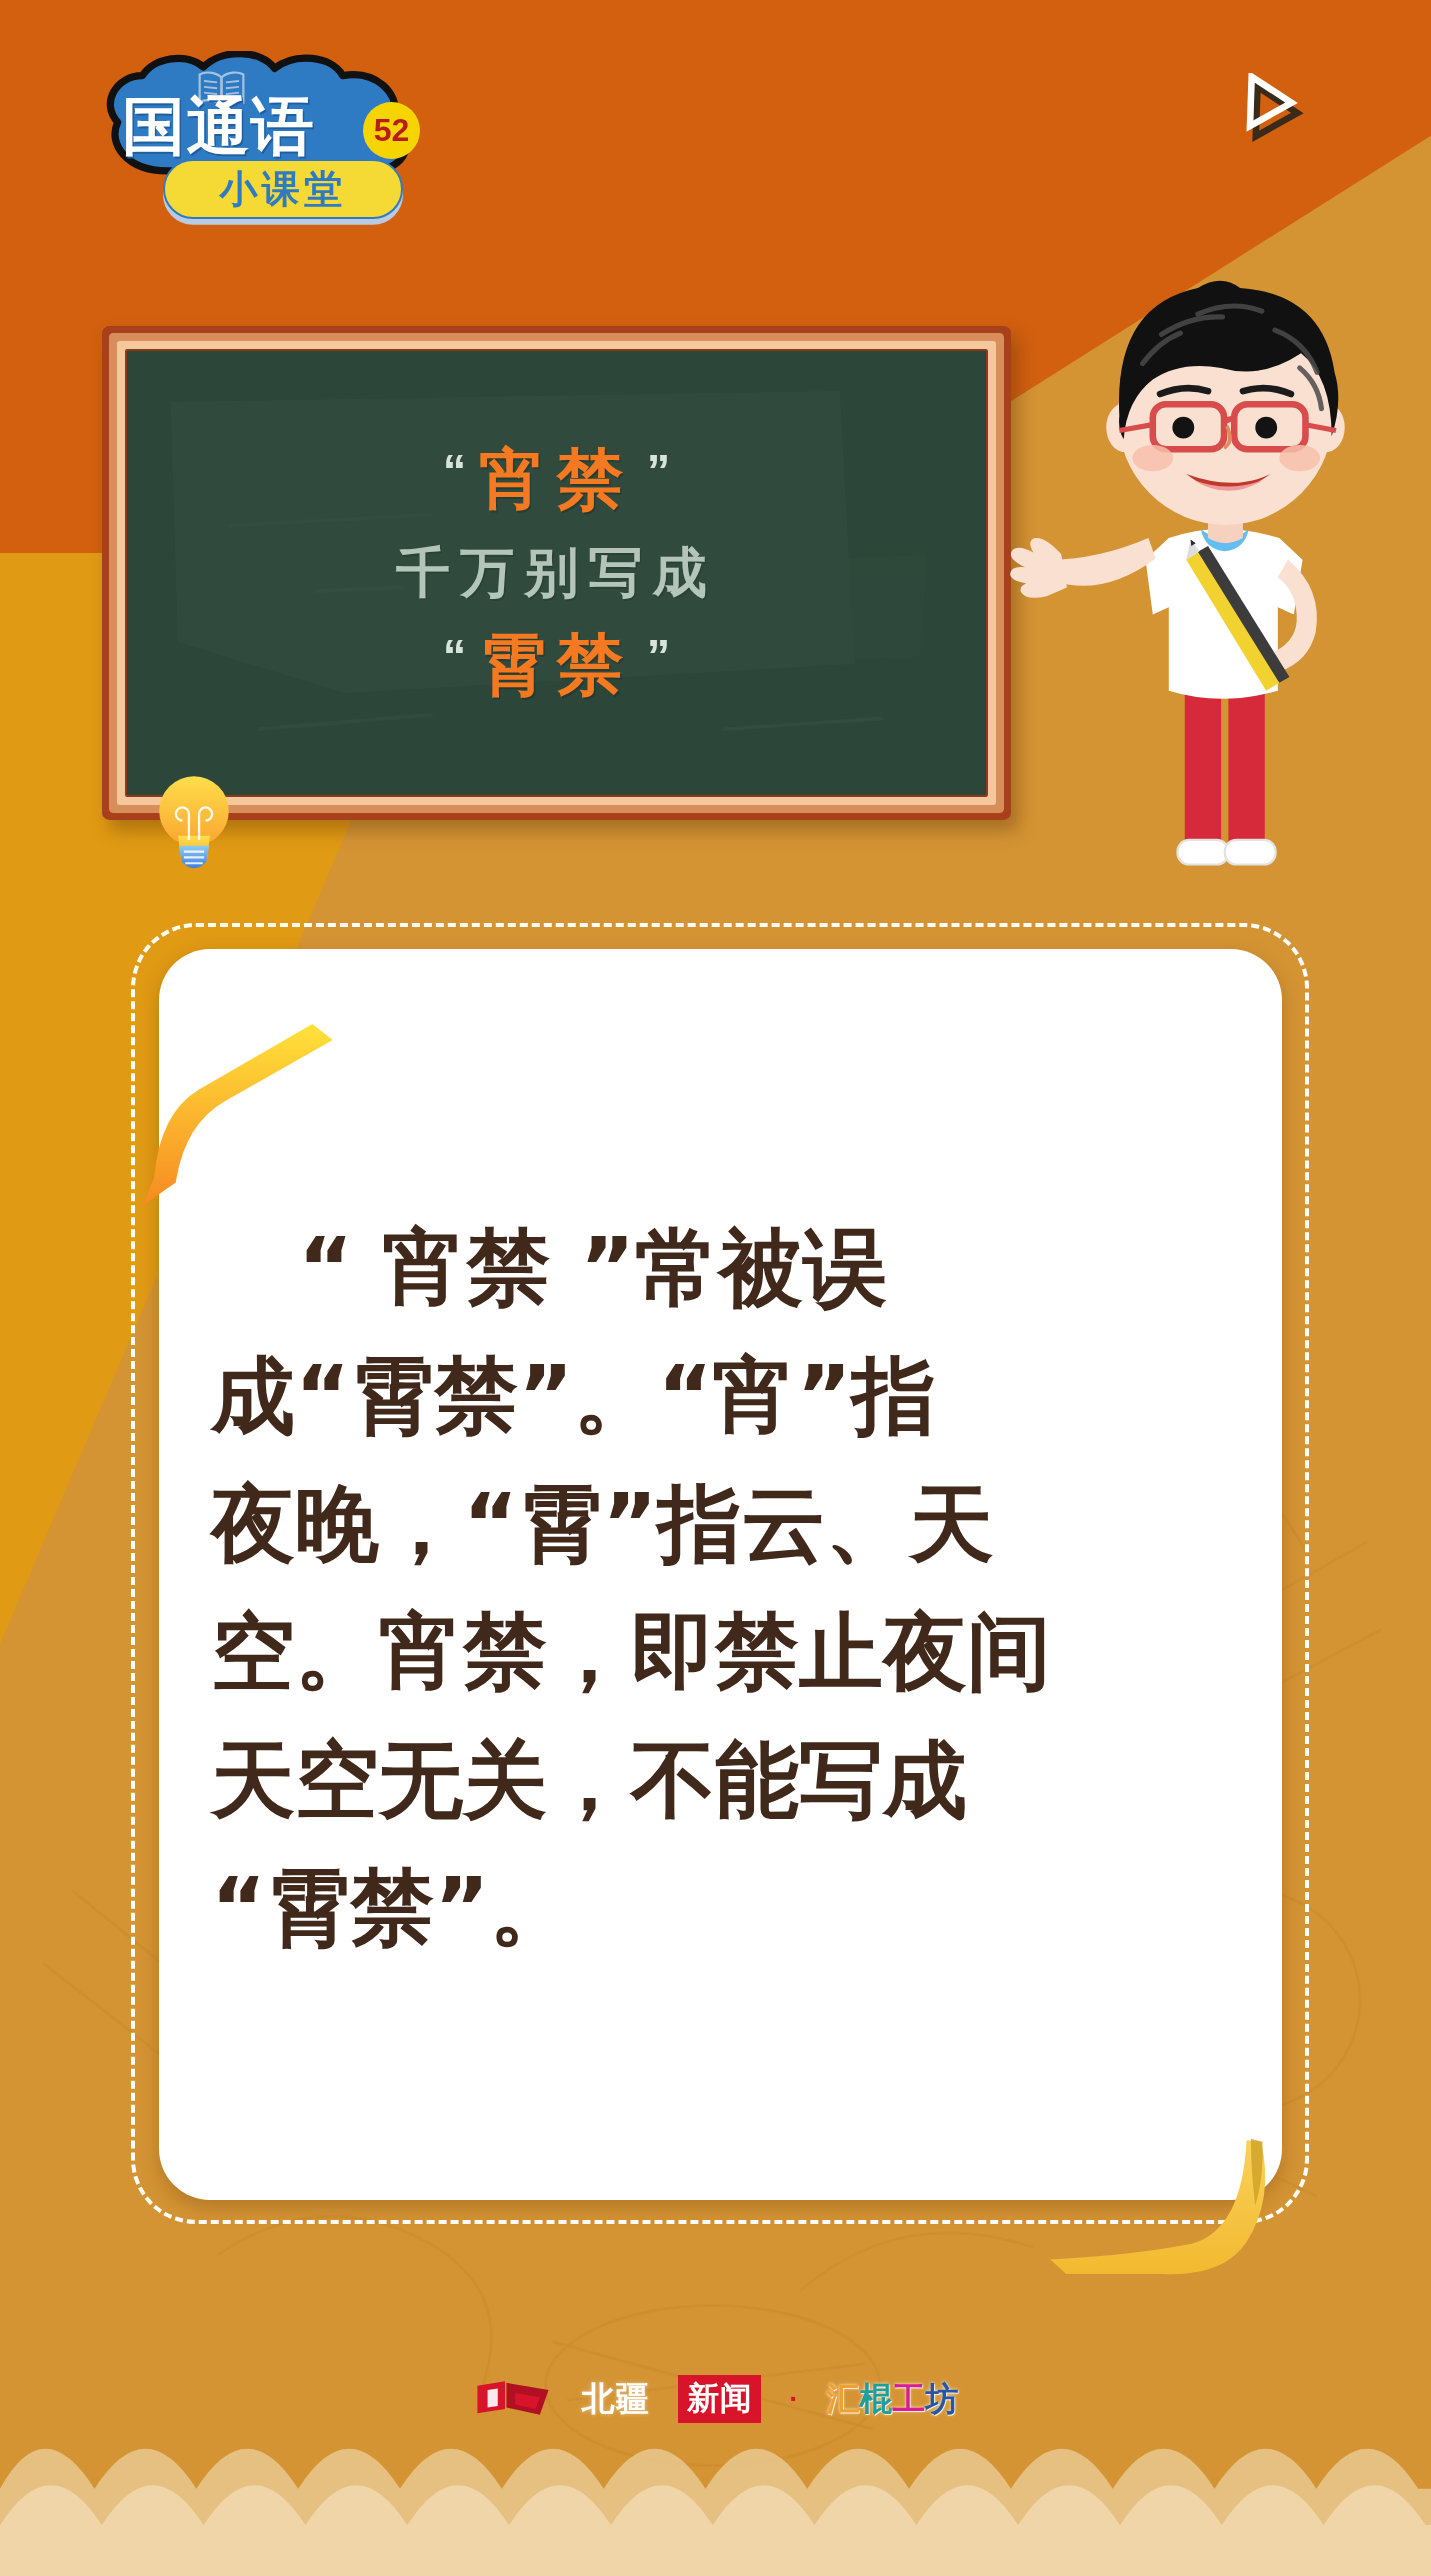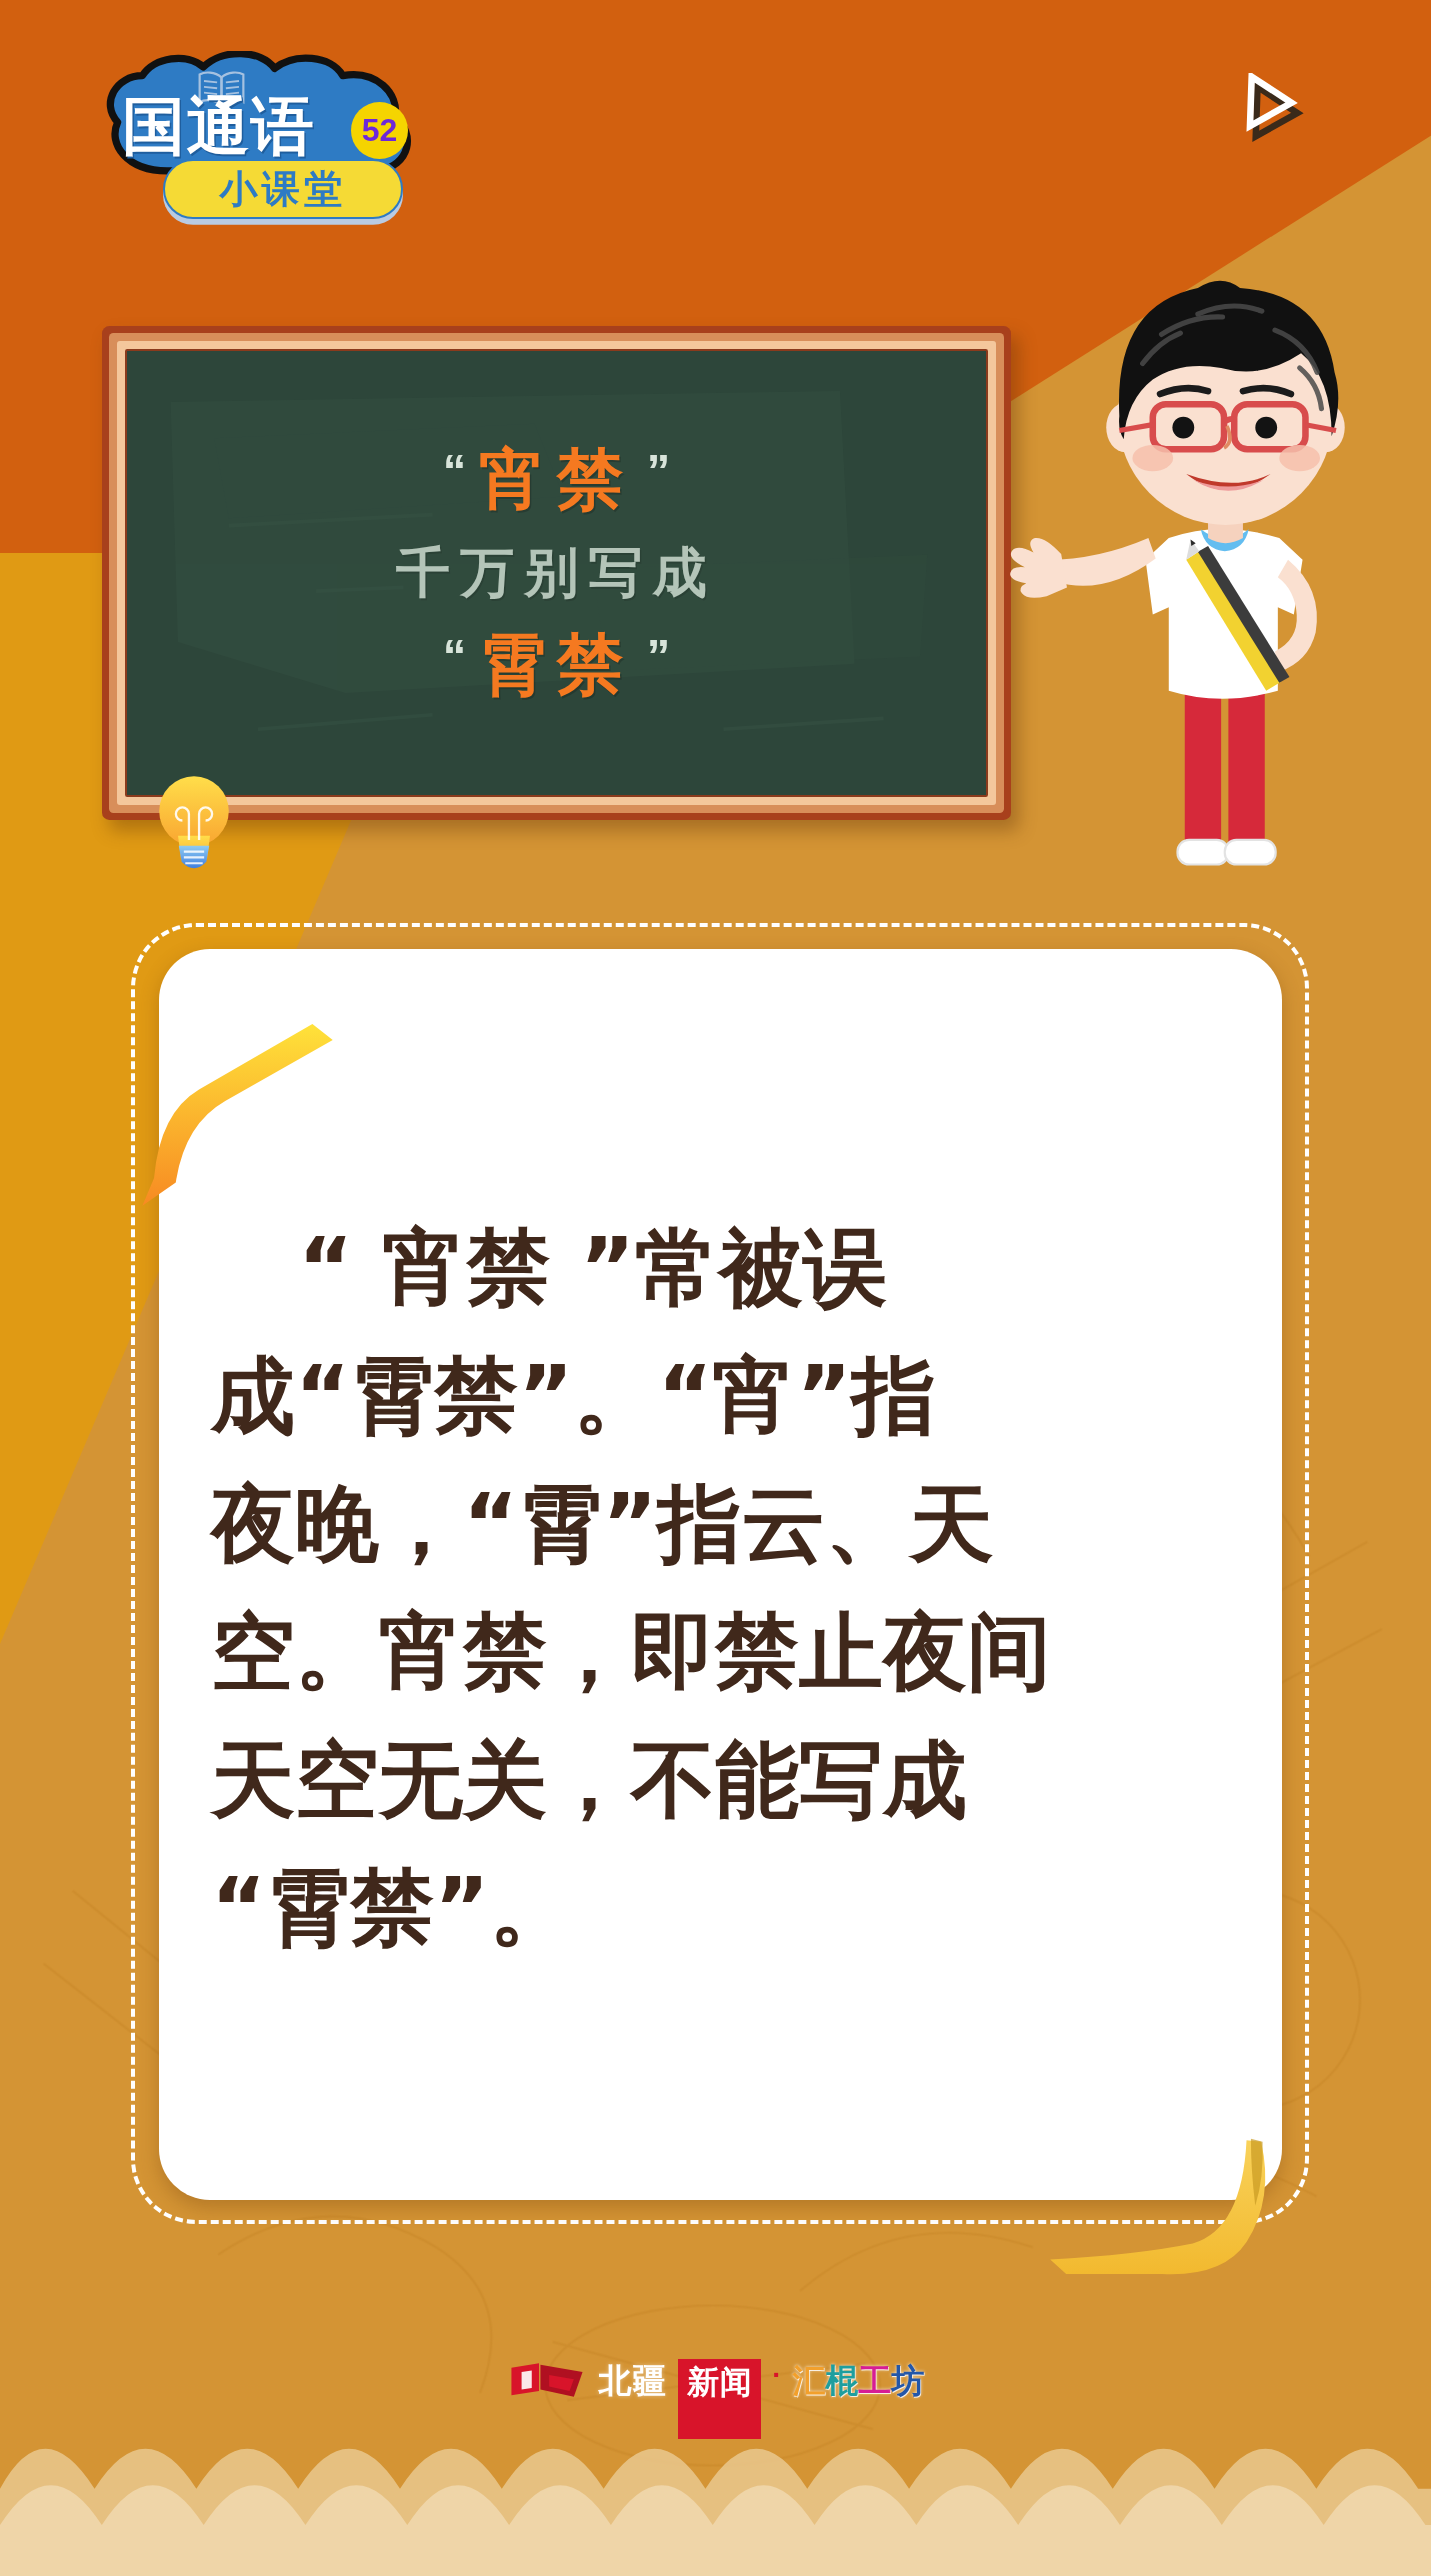--- a/index.html
+++ b/index.html
@@ -28,23 +28,23 @@
   .logo-cloud{position:absolute;left:0;top:0;width:378px;height:138px;}
   .logo-title{
     position:absolute;left:35px;top:35px;width:305px;height:80px;
     display:flex;align-items:center;gap:2.9px;
   }
   .logo-char{
     font-size:63px;font-weight:bold;color:#ffffff;line-height:1;
     letter-spacing:-1.5px;text-shadow:1.5px 1.5px 0 #1f5e9e;
   }
   .logo-badge{
-    position:absolute;left:264px;top:51px;width:57px;height:57px;border-radius:50%;
+    position:absolute;left:276px;top:51px;width:57px;height:57px;border-radius:50%;
     background:#F5D400;display:flex;align-items:center;justify-content:center;
-    font-size:32px;font-weight:bold;color:#6d28d9;
+    font-size:32px;font-weight:bold;color:#b91c1c;
   }
   .logo-banner{
     position:absolute;left:76px;top:108px;width:240px;height:60px;border-radius:30px;
     background:#F5DA35;border:2.2px solid #2E7BC4;
     display:flex;align-items:center;justify-content:center;
     box-shadow:0 5.8px 0 #b9cbe2;
   }
   .logo-banner span{font-size:38px;font-weight:bold;color:#2E7BC4;letter-spacing:4.4px;}
   .book-icon{position:absolute;left:109px;top:16px;width:51px;height:44px;opacity:.75;}
   
@@ -91,21 +91,21 @@
     padding:13px 29px 0 29px;
   }
   .ctl{
     font-size:84px;line-height:128px;color:#40281B;font-weight:bold;
     font-family:"DejaVu Sans",sans-serif;white-space:nowrap;
   }
   .ctl.indent{text-indent:87px;}
   
   .footer{
     position:absolute;left:0;top:2359px;width:1432px;height:80px;
-    display:flex;justify-content:center;gap:11px;
+    display:flex;align-items:center;justify-content:center;gap:28px;
   }
   .flag-mark{width:80px;height:45px;}
   .f-beijiang{font-size:33px;font-weight:bold;color:#ffffff;letter-spacing:1.5px;
     font-family:"DejaVu Serif",serif;text-shadow:0 0 4.4px rgba(255,255,255,.45);}
   .f-xinwen{
     background:#D8142A;color:#ffffff;font-size:32px;font-weight:bold;
     padding:2.2px 8.7px;letter-spacing:0.7px;font-family:"DejaVu Serif",serif;
   }
   .f-dot{color:#D8142A;font-size:28px;font-weight:bold;}
   .f-c1{color:#F2A02C;}.f-c2{color:#1F9E9E;}.f-c3{color:#D61D95;}.f-c4{color:#2457A8;}

